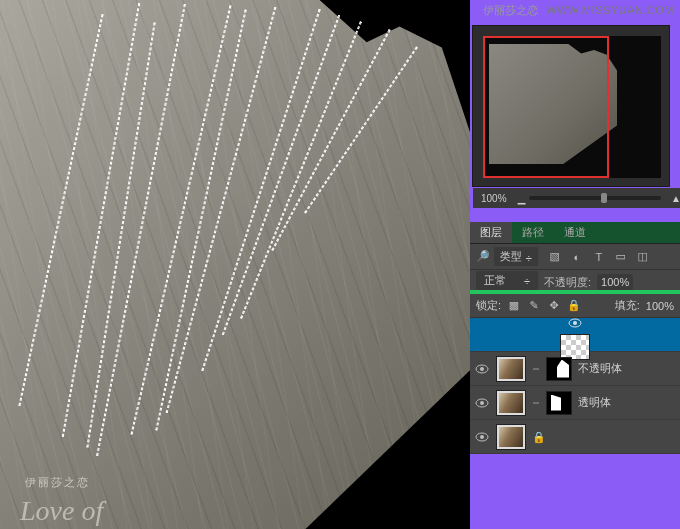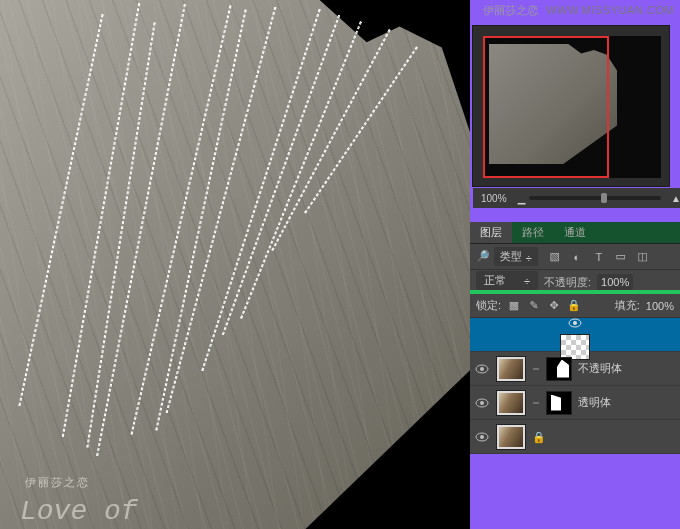--- a/index.html
+++ b/index.html
@@ -12,21 +12,21 @@
     clip-path: polygon(0 0, 68% 0, 78% 8%, 85% 5%, 94% 9%, 100% 25%, 100% 70%, 65% 100%, 0 100%);
     opacity: 0.92; }
   .veil-texture { position: absolute; inset: 0; background:
     repeating-linear-gradient(75deg, rgba(255,255,255,0.05) 0px, rgba(255,255,255,0.05) 1px, transparent 2px, transparent 18px),
     repeating-linear-gradient(82deg, rgba(255,255,255,0.04) 0px, rgba(255,255,255,0.04) 1px, transparent 2px, transparent 25px),
     repeating-linear-gradient(70deg, rgba(0,0,0,0.08) 0px, rgba(0,0,0,0.08) 1px, transparent 2px, transparent 22px);
     pointer-events: none; }
   .sel-line { position: absolute; border: 1px dashed #fff; background: transparent; pointer-events: none; }
   .love-text { position: absolute; left: 25px; bottom: 45px; font-family: Georgia, serif; font-style: italic; color: #d8d5cc; font-size: 36px; letter-spacing: 1px; opacity: 0.85; }
   .love-text .small { font-size: 11px; font-style: normal; display: block; margin-bottom: -6px; letter-spacing: 2px; }
-  .love-text2 { position: absolute; left: 20px; bottom: 2px; font-family: Liberation Mono, monospace; font-style: italic; color: #d8d5cc; font-size: 28px; opacity: 0.7; }
+  .love-text2 { position: absolute; left: 20px; bottom: 2px; font-family: Liberation Serif, serif; font-style: italic; color: #d8d5cc; font-size: 28px; opacity: 0.7; }
 
   .watermark-bar { position: absolute; right: 0; top: 0; width: 210px; height: 20px; color: #9a9a9a; font-size: 11px; display: flex; align-items: center; justify-content: flex-end; padding-right: 6px; gap: 8px; }
   .watermark-bar .wm2 { font-size: 11px; letter-spacing: 0.5px; color: #7a7a7a; }
 
   .navigator { position: absolute; right: 10px; top: 25px; width: 198px; height: 162px; background: #2d2d2d; border: 1px solid #1a1a1a; }
   .nav-img { position: absolute; left: 10px; top: 10px; width: 178px; height: 142px; background: #0a0a0a; }
   .nav-veil { position: absolute; left: 6px; top: 8px; width: 128px; height: 120px;
     background: linear-gradient(135deg, #98968d 0%, #7a786e 60%, #5c5a50 100%);
     clip-path: polygon(0 0, 62% 0, 72% 8%, 82% 5%, 92% 9%, 100% 22%, 100% 68%, 58% 100%, 0 100%);
     opacity: 0.9; }

